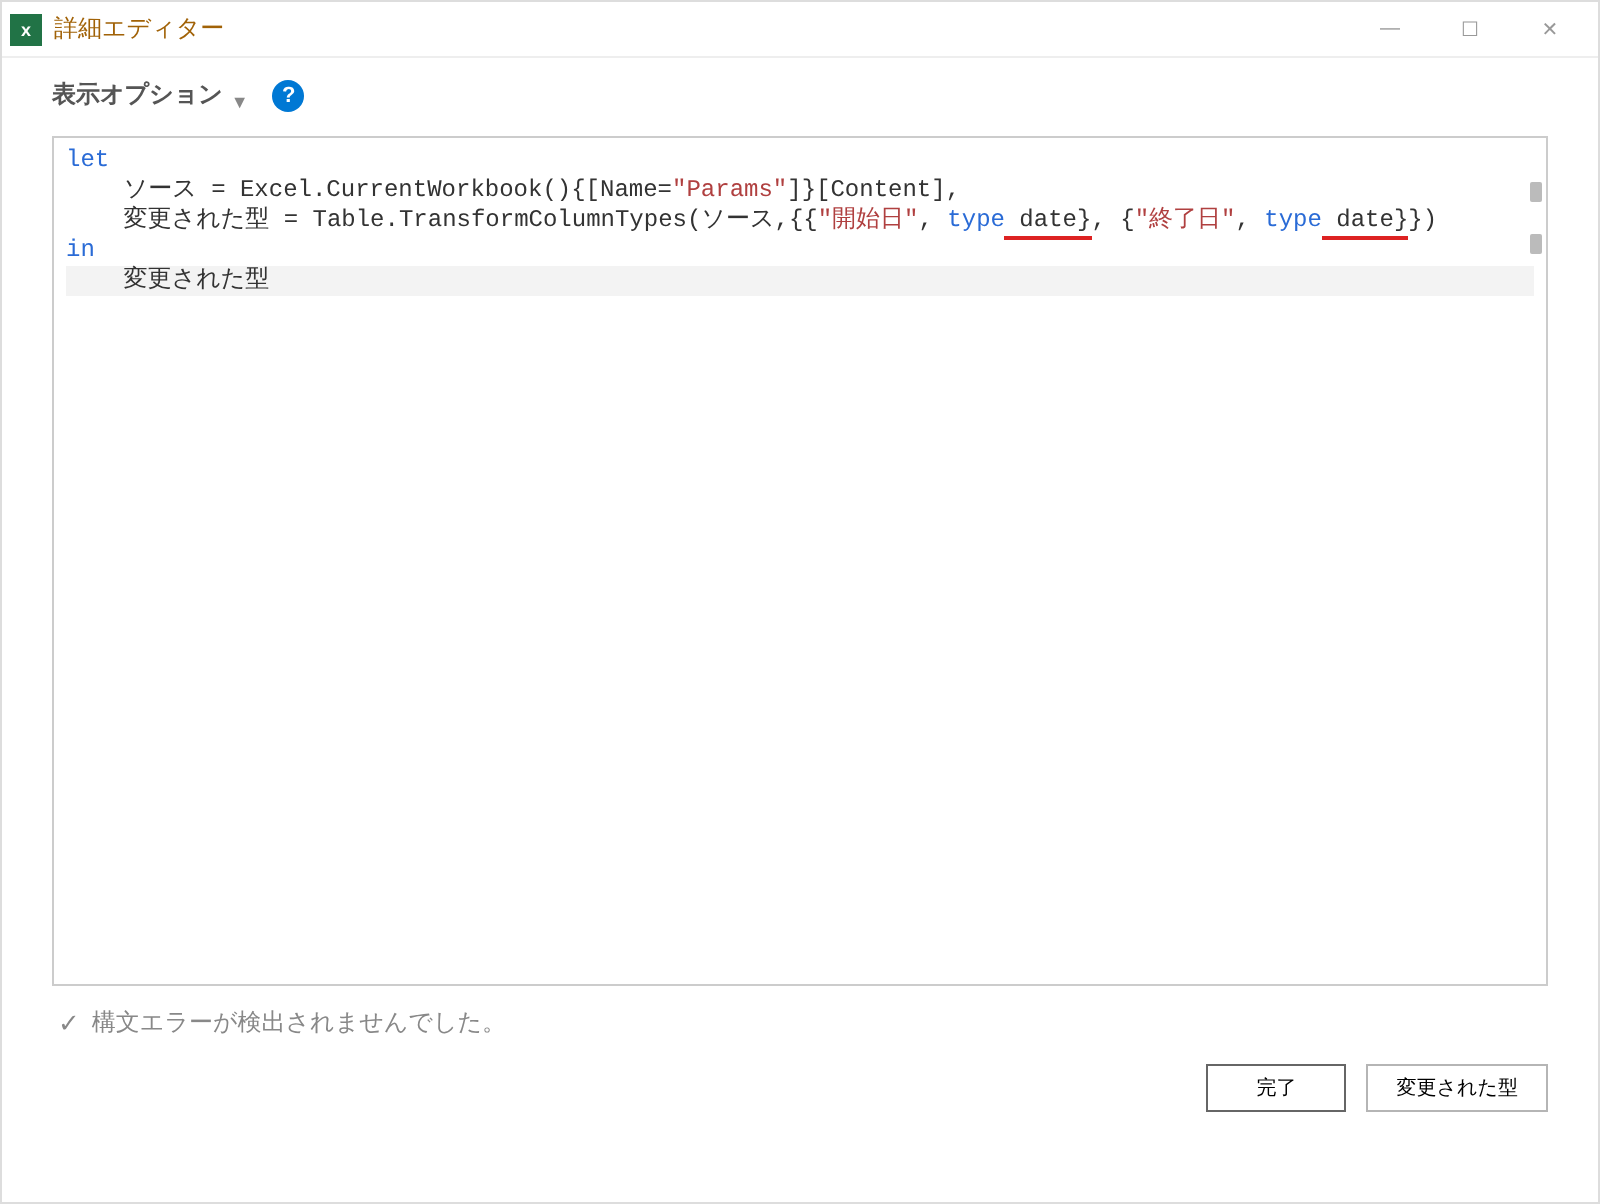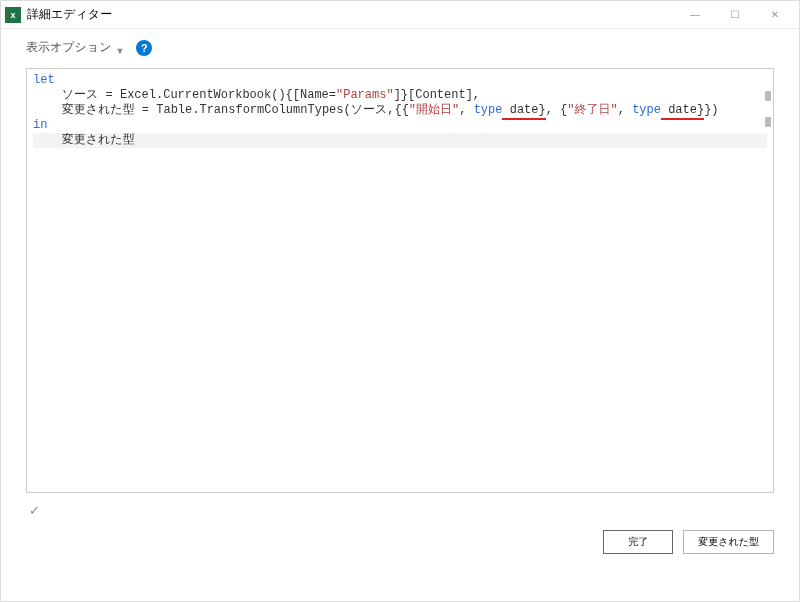--- a/index.html
+++ b/index.html
@@ -25,21 +25,21 @@
       margin-right: 6px;
       display: flex;
       align-items: center;
       justify-content: center;
       color: #fff;
       font-size: 9px;
       font-weight: bold;
     }
     .titlebar .title {
       font-size: 12px;
-      color: #000000;
+      color: #a16207;
       flex: 1;
     }
     .titlebar .win-controls {
       display: flex;
       gap: 0;
     }
     .titlebar .win-btn {
       width: 40px;
       height: 20px;
       display: flex;
@@ -60,20 +60,21 @@
       color: #4a4a4a;
       flex: 1;
     }
     .display-options {
       font-size: 12px;
       color: #555;
       display: flex;
       align-items: flex-end;
       gap: 4px;
       cursor: pointer;
+      font-weight: bold;
     }
     .display-options .chev {
       font-size: 9px;
       color: #888;
     }
     .help-icon {
       width: 16px; height: 16px;
       border-radius: 50%;
       background: #0078d4;
       color: #fff;
@@ -174,18 +175,19 @@
 <span><span>    ソース = Excel.CurrentWorkbook(){[Name=</span><span class="str">"Params"</span><span>]}[Content],</span></span>
 <span><span>    変更された型 = Table.TransformColumnTypes(ソース,{{</span><span class="str">"開始日"</span><span>, </span><span class="kw">type</span><span class="redund"> date}</span><span>, {</span><span class="str">"終了日"</span><span>, </span><span class="kw">type</span><span class="redund"> date}</span><span>})</span></span>
 <span class="kw">in</span>
 <span class="hl-line">    変更された型</span></div>
   <div class="scroll-thumb" style="top:22px"></div>
   <div class="scroll-thumb" style="top:48px"></div>
 </div>
 
 <div class="status-row">
   <span class="check">✓</span>
+  <span>構文エラーが検出されませんでした。</span>
 </div>
 
 <div class="footer">
   <div class="btn primary">完了</div>
   <div class="btn">変更された型</div>
 </div>
 
 </body></html>

